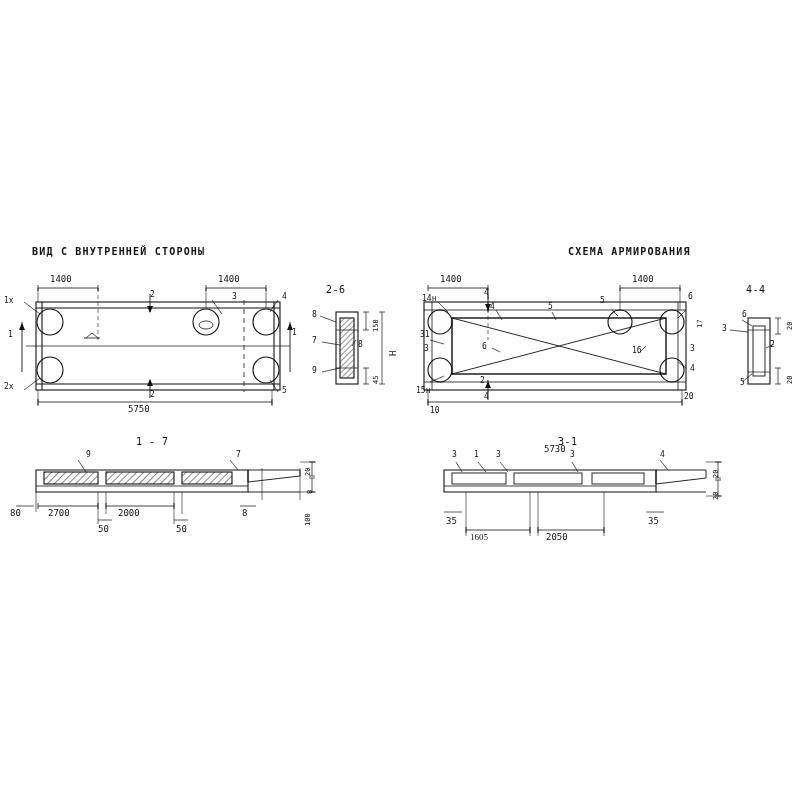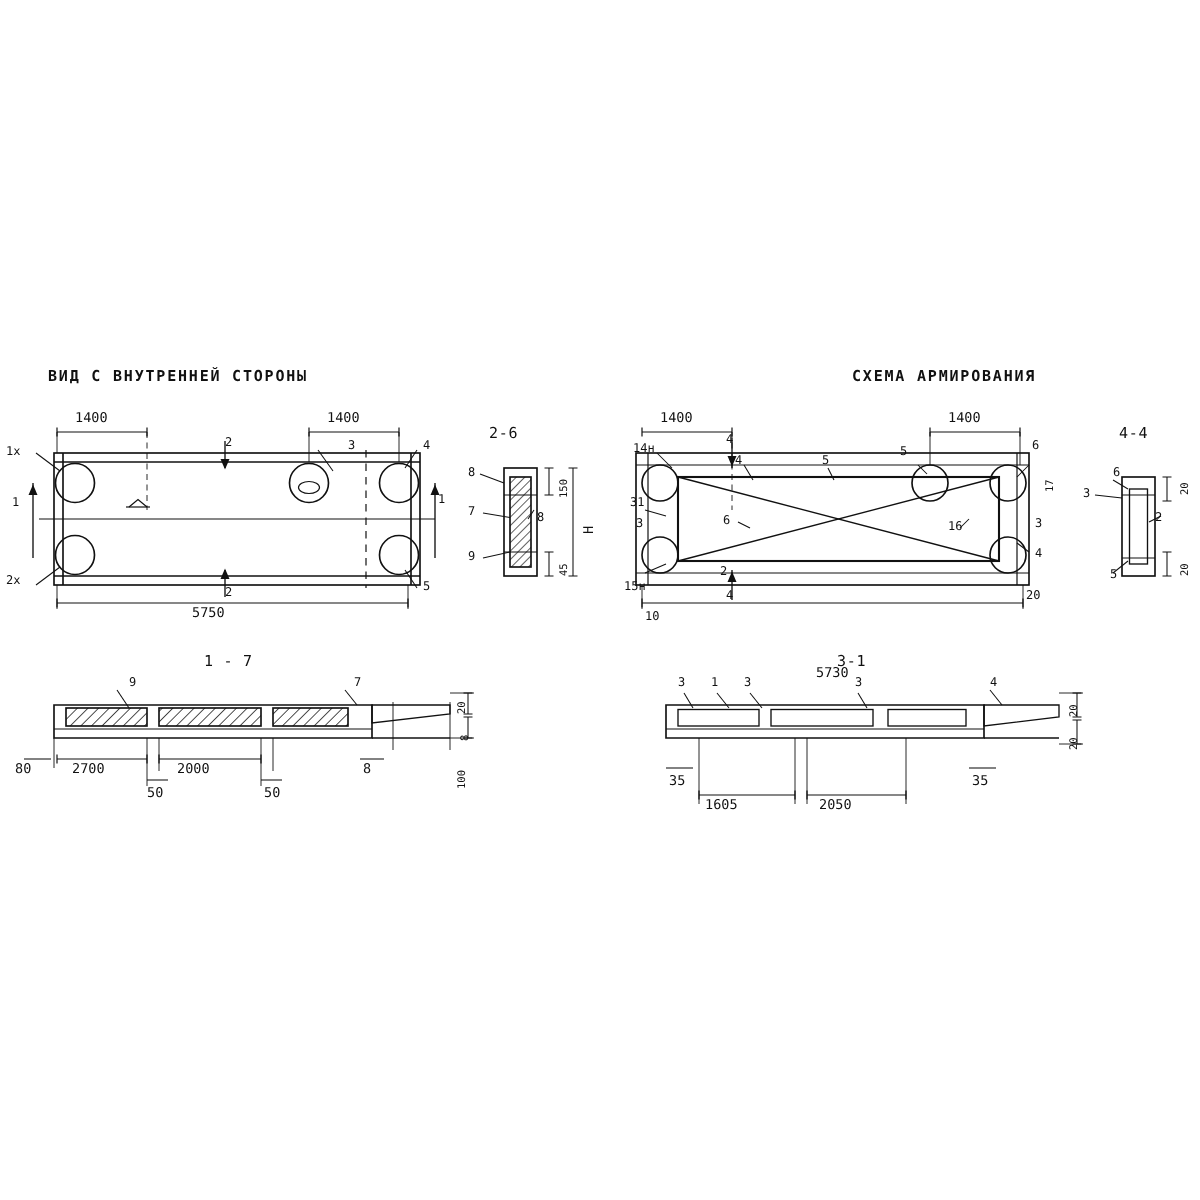--- a/index.html
+++ b/index.html
@@ -314,17 +314,17 @@
 <div class="lbl t7 vert" style="left:304px;top:476px;">20</div>
 <div class="lbl t7 vert" style="left:306px;top:494px;">8</div>
 <div class="lbl t7 vert" style="left:304px;top:526px;">100</div>
 
 <div class="lbl t8" style="left:452px;top:450px;">3</div>
 <div class="lbl t8" style="left:474px;top:450px;">1</div>
 <div class="lbl t8" style="left:496px;top:450px;">3</div>
 <div class="lbl t8" style="left:570px;top:450px;">3</div>
 <div class="lbl t8" style="left:660px;top:450px;">4</div>
 <div class="lbl t9" style="left:446px;top:516px;">35</div>
-<div class="lbl t9" style="left:470px;top:532px;">1605</div>
+<div class="lbl t9" style="left:470px;top:532px;font-family:Liberation Serif, serif;">1605</div>
 <div class="lbl t9" style="left:546px;top:532px;">2050</div>
 <div class="lbl t9" style="left:648px;top:516px;">35</div>
 <div class="lbl t7 vert" style="left:712px;top:478px;">20</div>
 <div class="lbl t7 vert" style="left:712px;top:500px;">20</div>
 
 </body></html>

